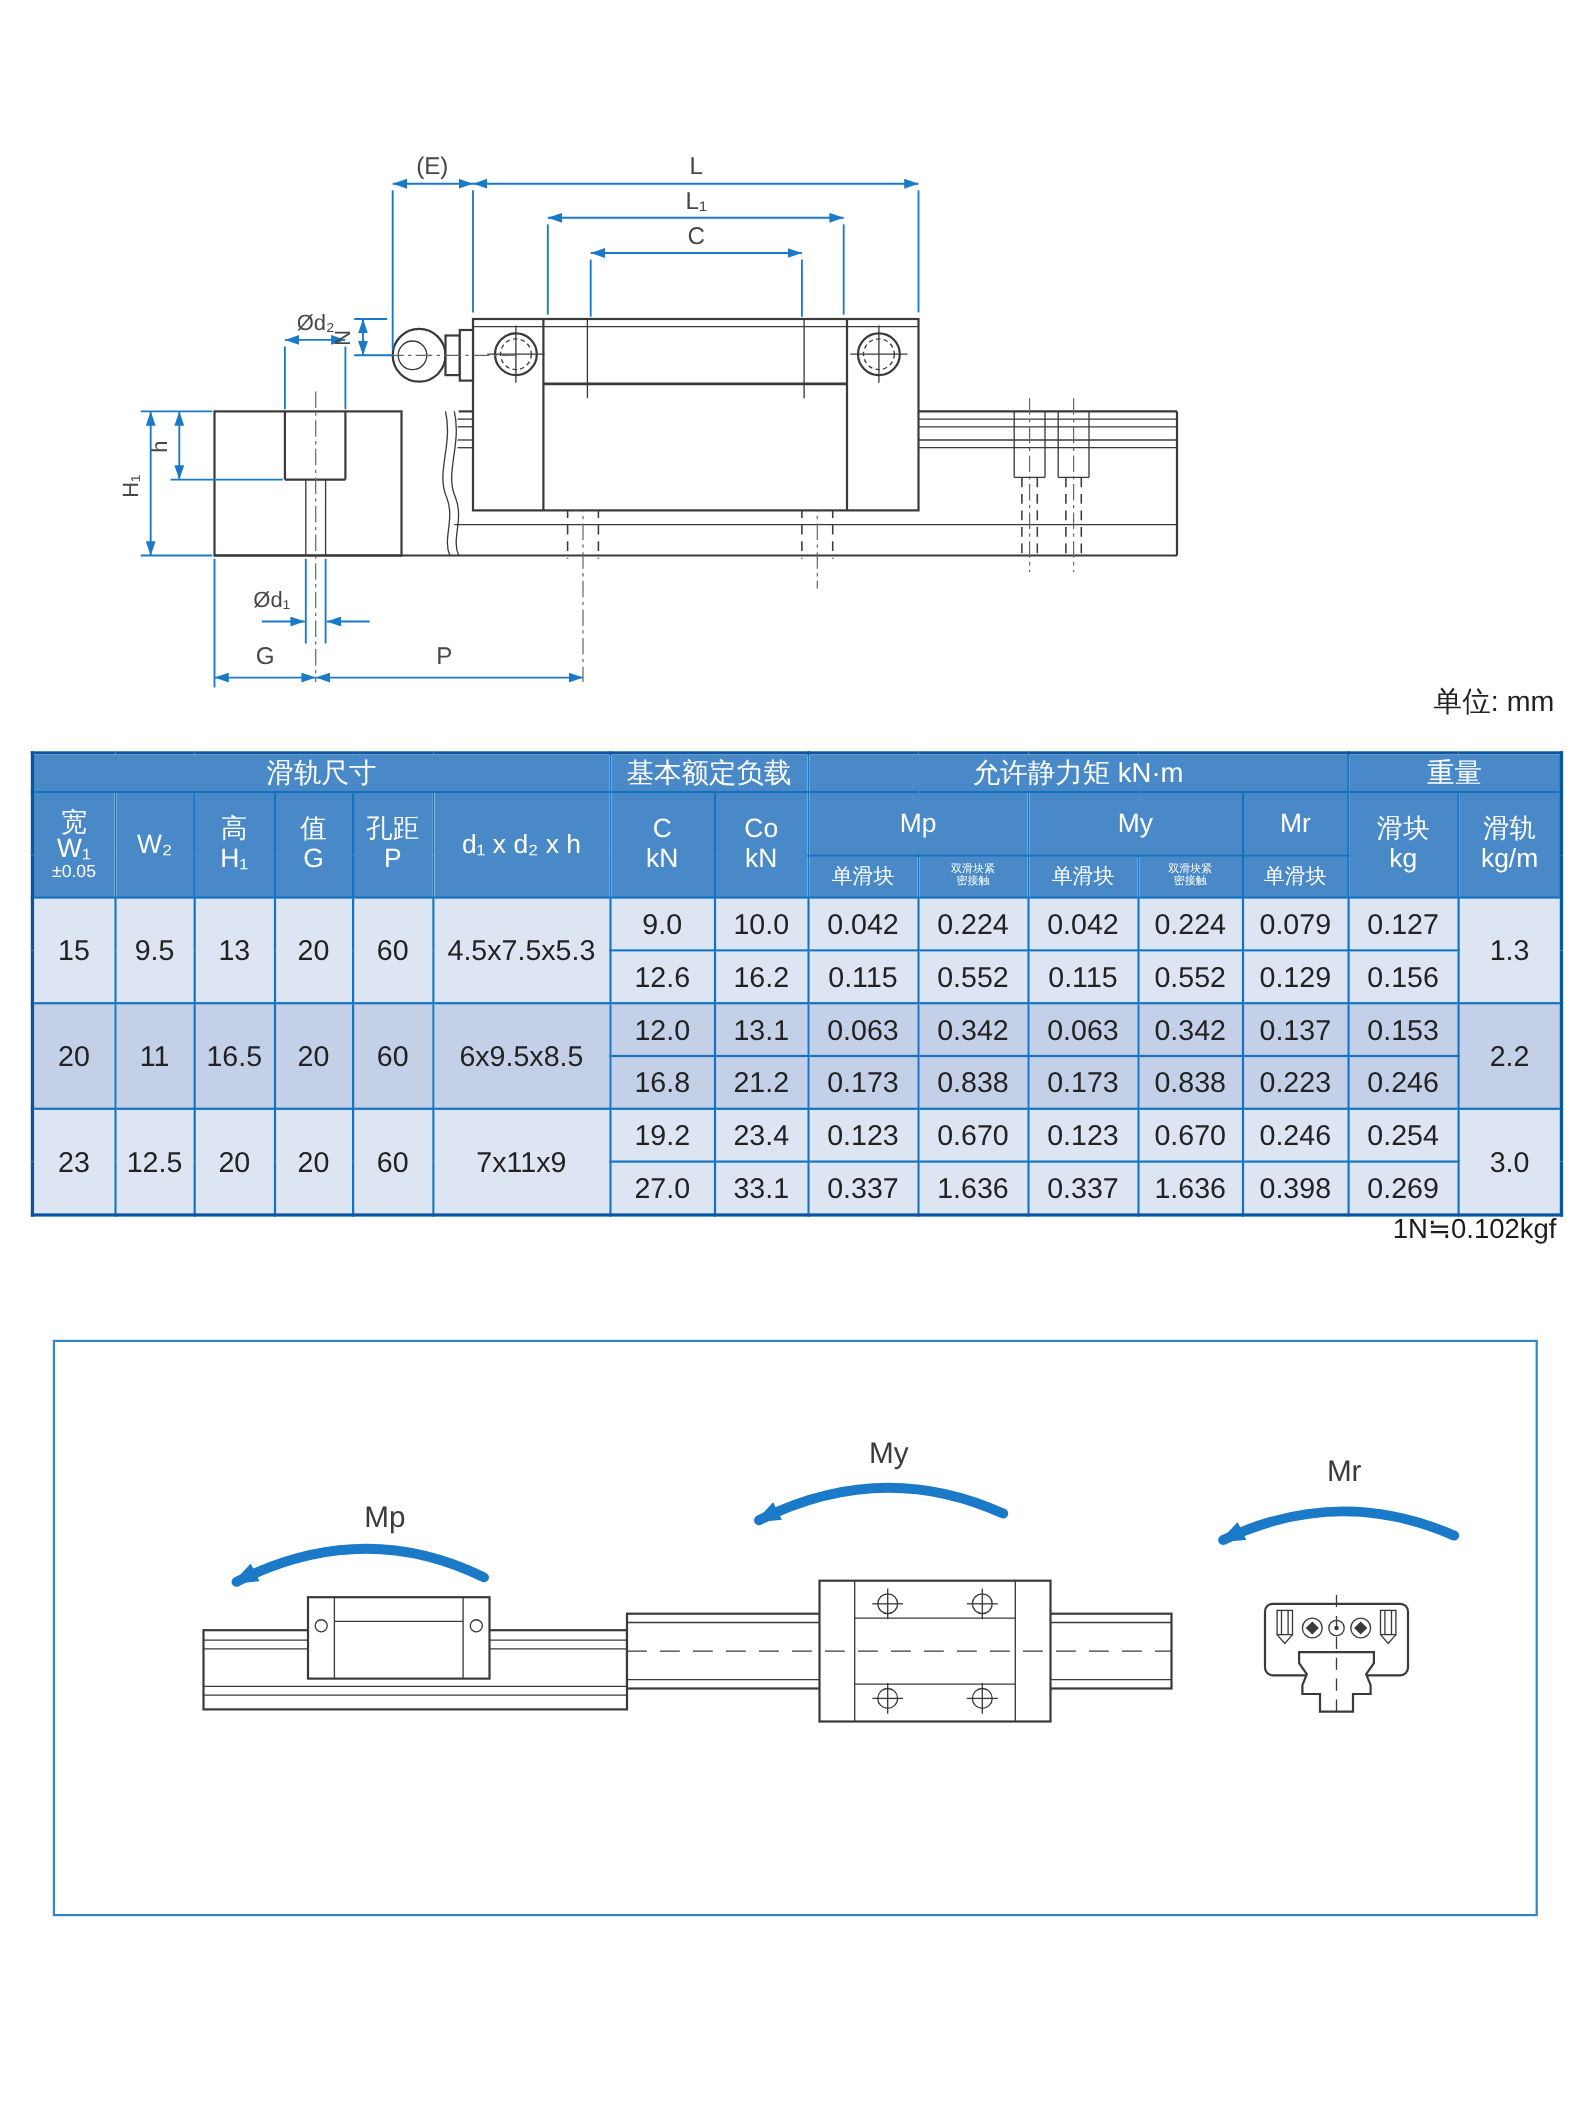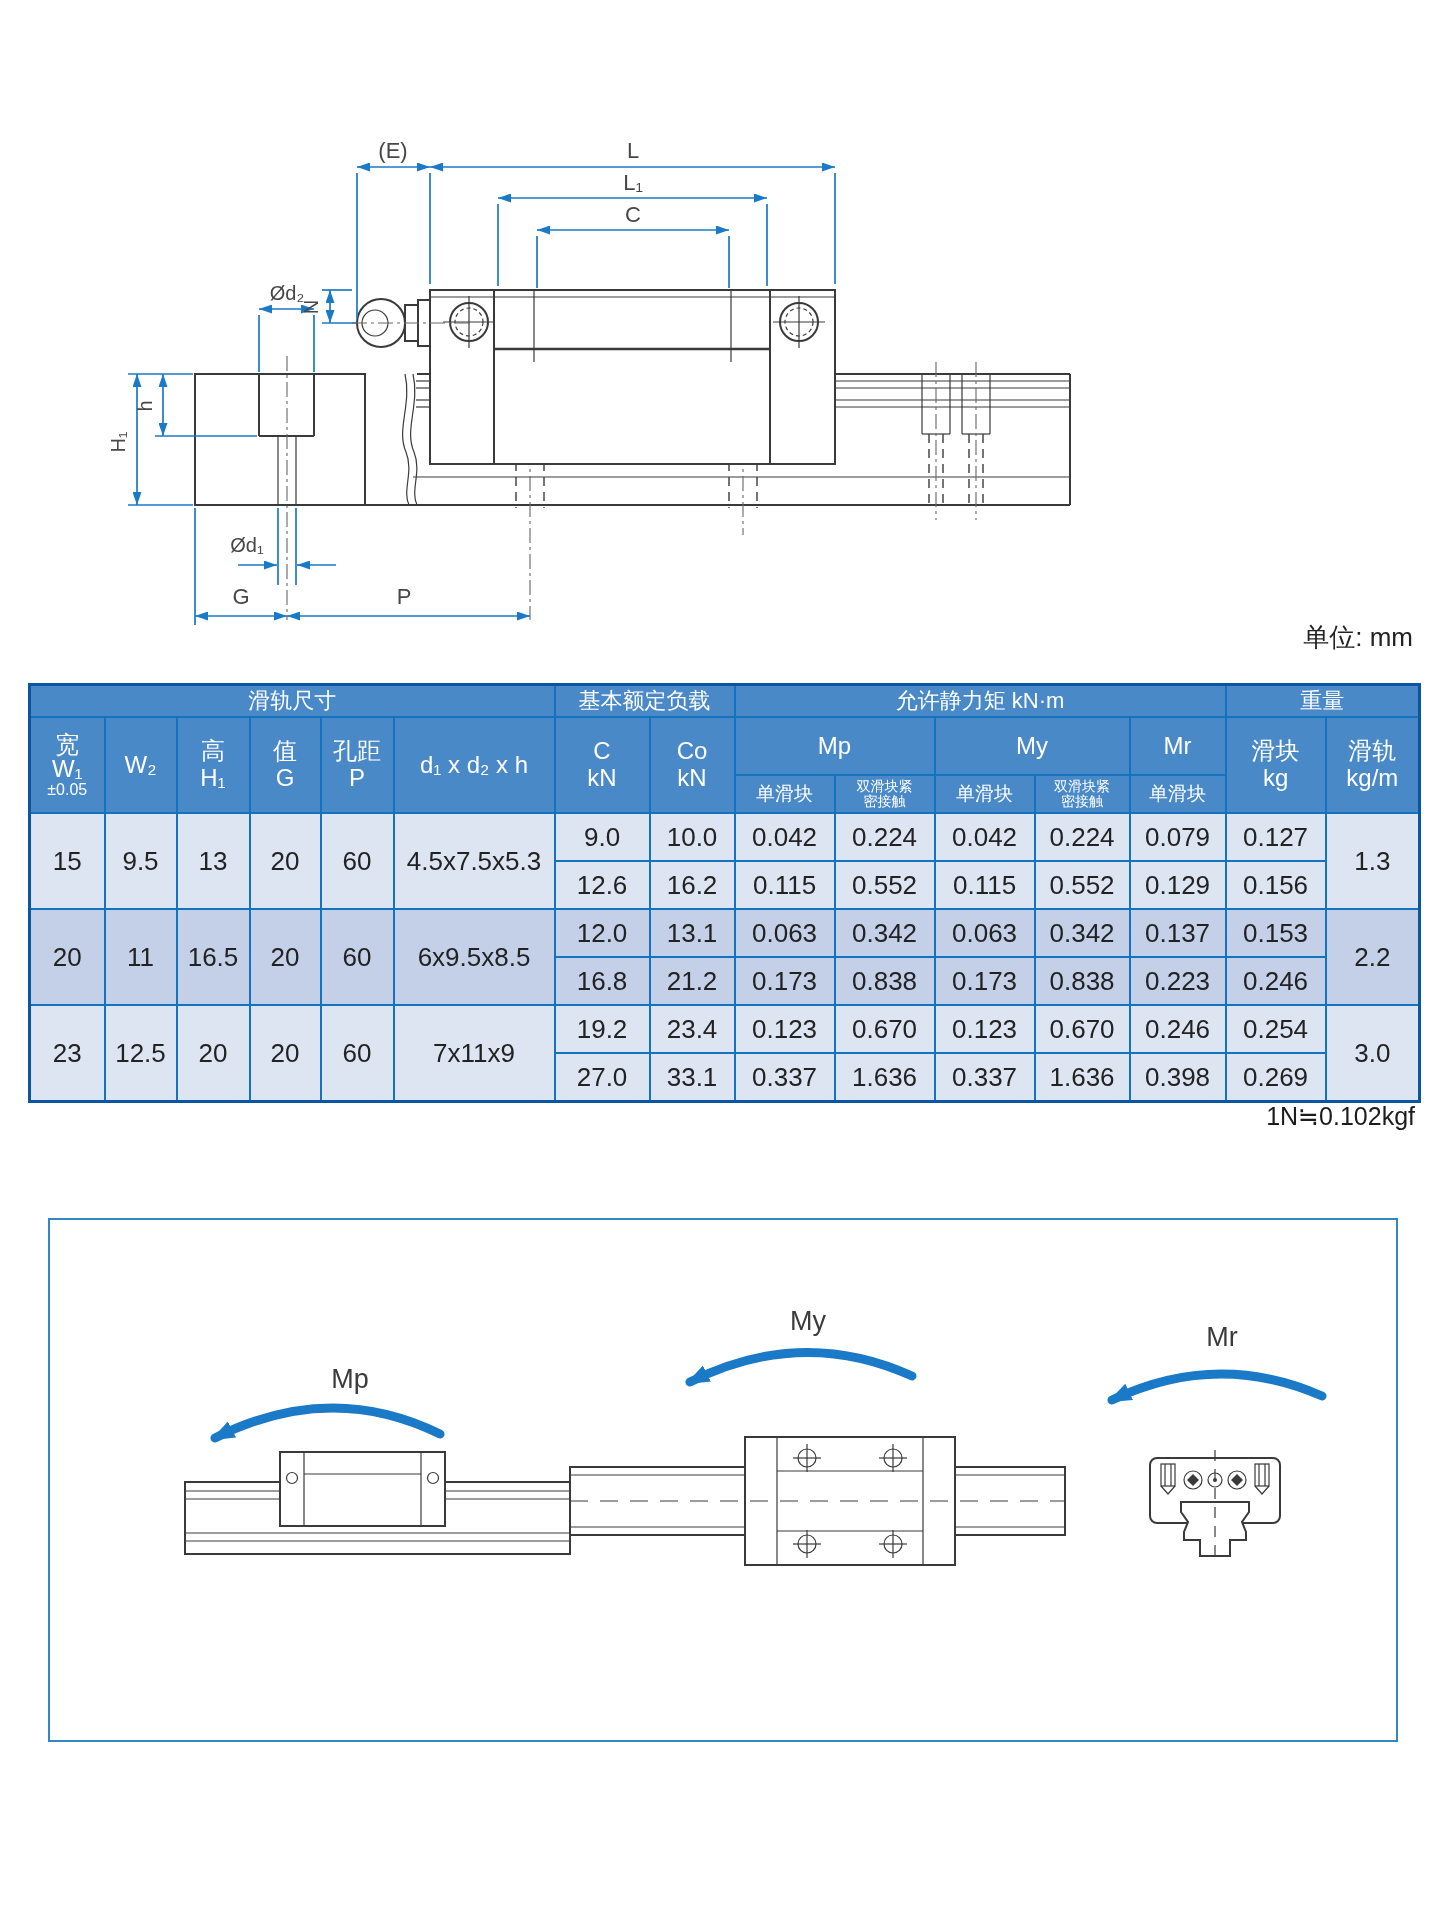--- a/index.html
+++ b/index.html
@@ -26,26 +26,26 @@
 
   .unit-note{position:absolute;top:620px;right:32px;font-size:26px;color:#222;}
   .conv-note{position:absolute;top:1102px;right:30px;font-size:25px;color:#1c1c1c;}
 
   .spec-table{position:absolute;top:683px;left:28px;width:1390px;border-collapse:collapse;
               table-layout:fixed;border:3px solid var(--edge-blue);}
   .spec-table th,.spec-table td{border:2px solid var(--border-blue);text-align:center;
               vertical-align:middle;padding:0;overflow:hidden;}
   .spec-table thead th{background:var(--header-blue);color:#ffffff;font-weight:normal;}
   .pre{white-space:pre-line;line-height:1.12;}
-  .grow{height:28px;font-size:22px;}
+  .grow{height:28px;font-size:25px;}
   .hrow th{font-size:24px;}
   .hrow{height:58px;}
   .subrow{height:38px;}
   .subrow th{font-size:19px;}
-  .subrow th.dbl,.hdr-dbl{font-size:14px;line-height:1.1;}
+  .subrow th.dbl,.hdr-dbl{font-size:10px;line-height:1.1;font-family:Liberation Mono, monospace;}
   .w1cell .cn{display:block;font-size:24px;line-height:1.05;}
   .w1cell .sym{display:block;font-size:24px;line-height:1.0;}
   .w1cell .tol{display:block;font-size:16px;line-height:1.1;}
   .spec-table tbody td{font-size:26px;color:var(--text-dark);height:46px;}
   tr.gl td{background:var(--row-light);}
   tr.gd td{background:var(--row-dark);}
 
   .moment-box{position:absolute;top:1218px;left:48px;width:1350px;height:524px;
               border:2px solid var(--box-border);box-sizing:border-box;}
 </style>

